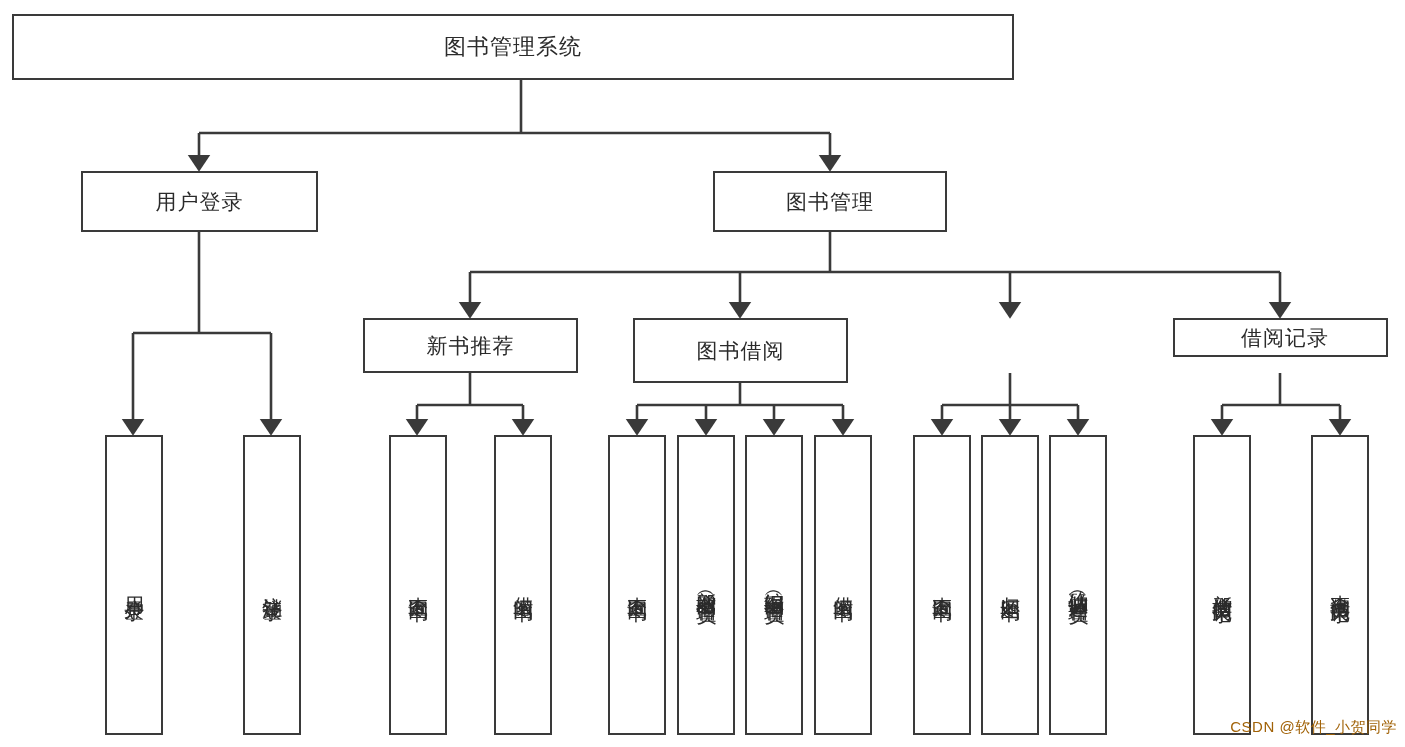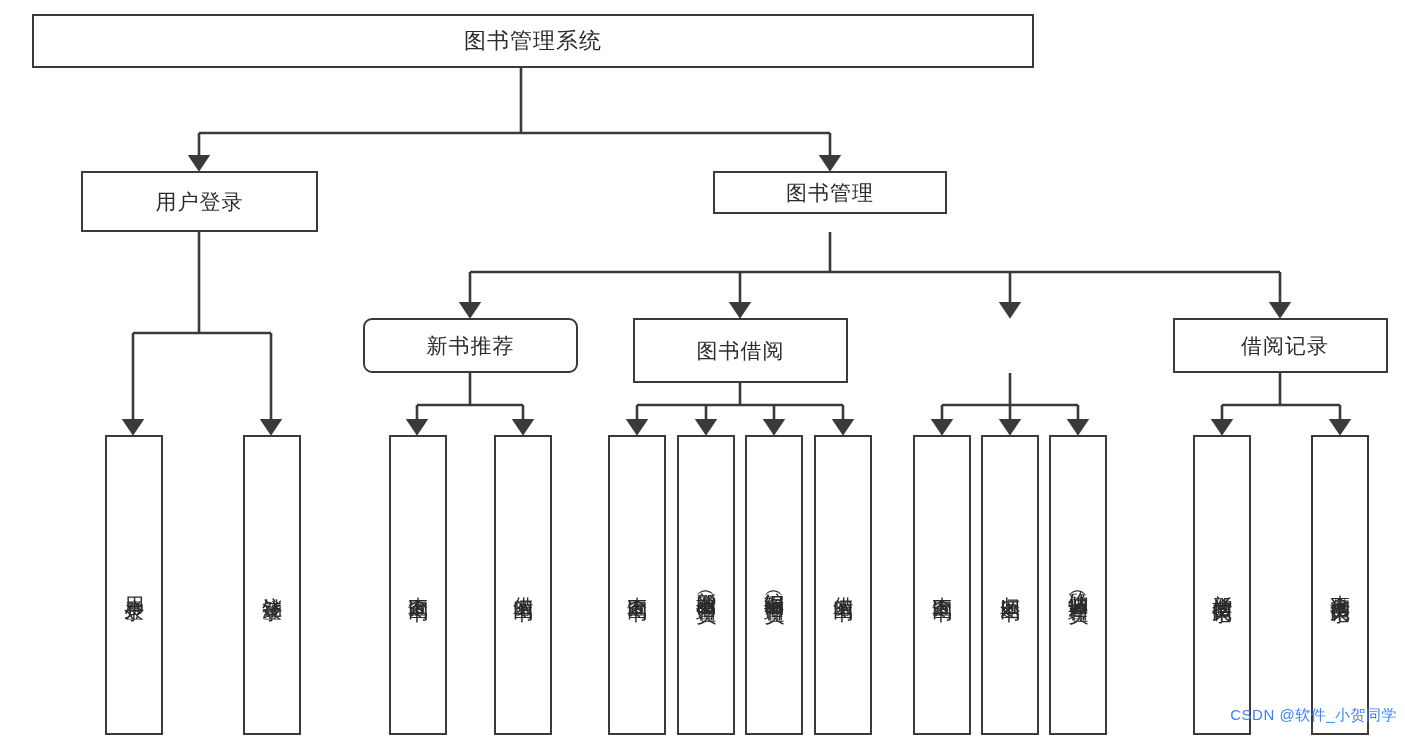--- a/index.html
+++ b/index.html
@@ -52,23 +52,23 @@
     text-orientation: upright;
     font-size: 20px;
     line-height: 1.18;
     letter-spacing: 2px;
     white-space: nowrap;
     display: block;
   }
   .watermark {
     position: absolute;
     right: 8px;
-    bottom: 22px;
+    bottom: 10px;
     font-size: 15px;
-    color: #3b82f6;
+    color: #a16207;
     white-space: nowrap;
     letter-spacing: 0.5px;
   }
 </style>
 </head>
 <body>
 
 <div id="stage">
 
   <svg id="wires" viewBox="0 0 1405 747" xmlns="http://www.w3.org/2000/svg">
@@ -114,38 +114,38 @@
       <path d="M1010,405 L1010,427" marker-end="url(#arw)"></path>
       <path d="M1078,405 L1078,427" marker-end="url(#arw)"></path>
 
       <path d="M1280,373 L1280,405"></path>
       <path d="M1222,405 L1340,405"></path>
       <path d="M1222,405 L1222,427" marker-end="url(#arw)"></path>
       <path d="M1340,405 L1340,427" marker-end="url(#arw)"></path>
     </g>
   </svg>
 
-  <div class="node h root" style="left:32px; top:14px; width:1002px; height:54px;">
+  <div class="node h root" style="left:12px; top:14px; width:1002px; height:66px;">
     <span>图书管理系统</span>
   </div>
 
   <div class="node h" style="left:81px; top:171px; width:237px; height:61px;">
     <span>用户登录</span>
   </div>
-  <div class="node h" style="left:713px; top:171px; width:234px; height:43px;">
+  <div class="node h" style="left:713px; top:171px; width:234px; height:61px;">
     <span>图书管理</span>
   </div>
 
-  <div class="node h" style="left:363px; top:318px; width:215px; height:55px;border-radius:9px;">
+  <div class="node h" style="left:363px; top:318px; width:215px; height:55px;">
     <span>新书推荐</span>
   </div>
   <div class="node h" style="left:633px; top:318px; width:215px; height:65px;">
     <span>图书借阅</span>
   </div>
-  <div class="node h" style="left:1173px; top:318px; width:215px; height:55px;padding-left:9px;">
+  <div class="node h" style="left:1173px; top:318px; width:215px; height:39px;padding-left:9px;">
     <span>借阅记录</span>
   </div>
 
   <div class="node v" style="left:105px; top:435px; width:58px; height:300px;">
     <span class="vtext">用户登录</span>
   </div>
   <div class="node v" style="left:243px; top:435px; width:58px; height:300px;">
     <span class="vtext">注销登录</span>
   </div>
 

